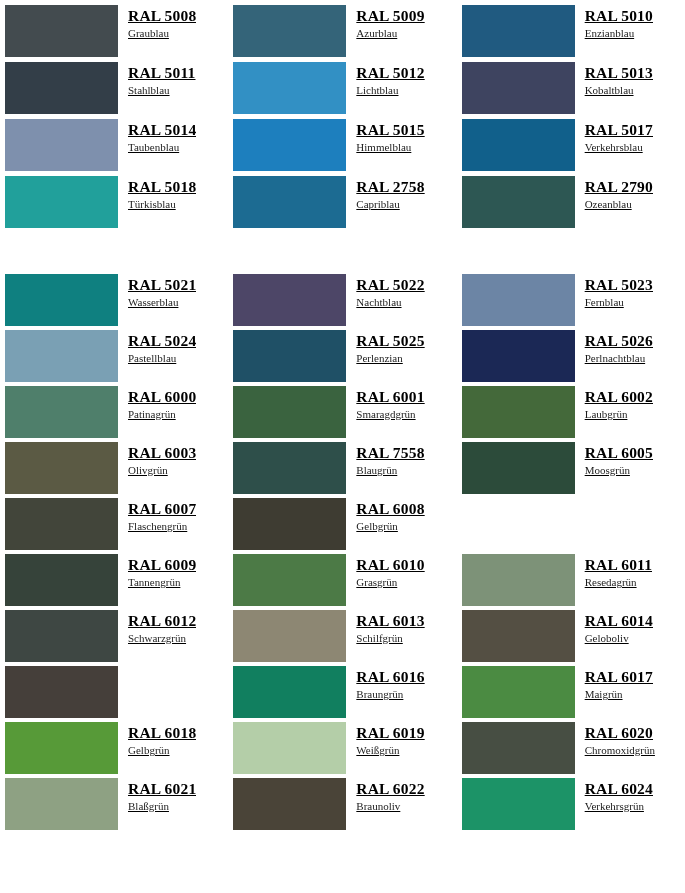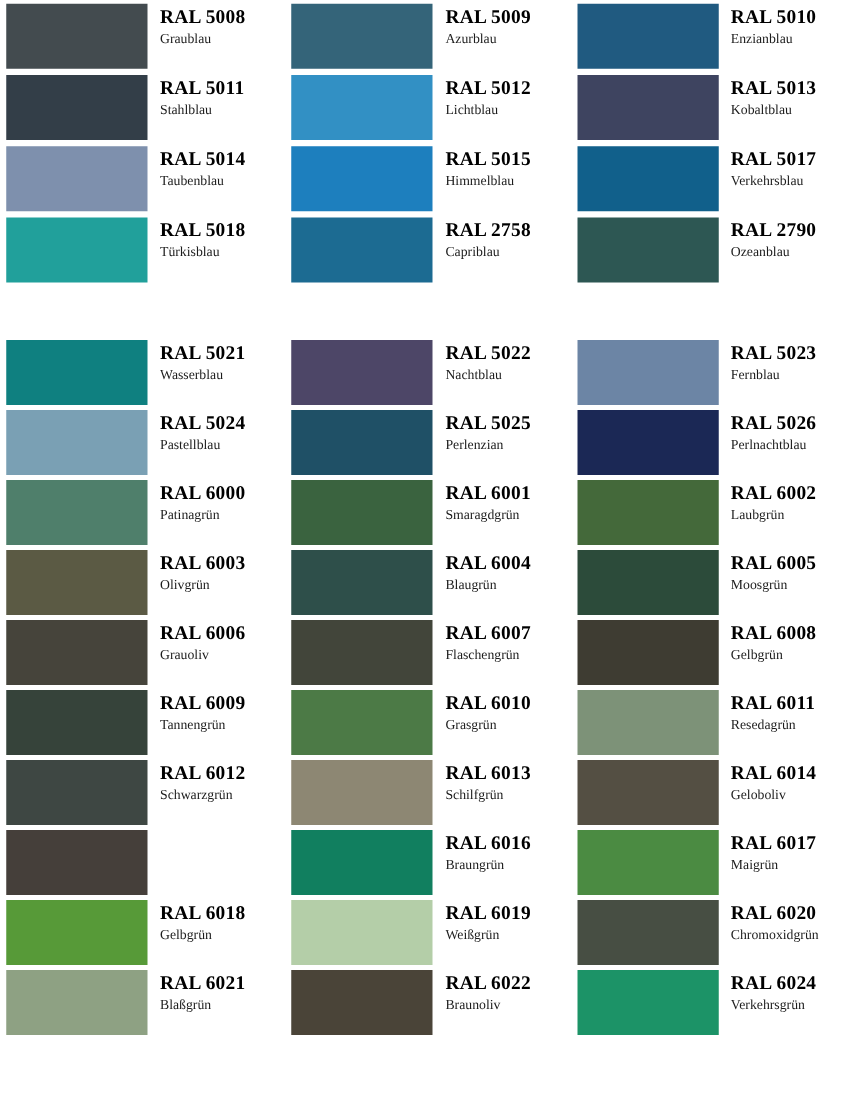--- a/index.html
+++ b/index.html
@@ -29,21 +29,22 @@
   .section-gap {
     width: 685px;
     height: 42px;
     background: #ffffff;
   }
 
   
   .row {
     display: flex;
     width: 685px;
-    align-items: center;
+    align-items: flex-end;
+    text-decoration: underline;
   }
 
   .cell {
     display: flex;
     align-items: flex-start;
     width: 228.33px;
     flex: 0 0 228.33px;
   }
 
   .swatch {
@@ -261,41 +262,34 @@
         <div class="cell">
           <div class="swatch" style="background-color: rgb(91, 90, 68);"></div>
           <div class="labels">
             <div class="ral-code">RAL 6003</div>
             <div class="ral-name">Olivgrün</div>
           </div>
         </div>
         <div class="cell">
           <div class="swatch" style="background-color: rgb(46, 79, 74);"></div>
           <div class="labels">
-            <div class="ral-code">RAL 6004</div>
+            <div class="ral-code">RAL 7558</div>
             <div class="ral-name">Blaugrün</div>
           </div>
         </div>
         <div class="cell">
           <div class="swatch" style="background-color: rgb(44, 75, 58);"></div>
           <div class="labels">
             <div class="ral-code">RAL 6005</div>
             <div class="ral-name">Moosgrün</div>
           </div>
         </div>
       </div>
       <div class="row">
         <div class="cell">
-          <div class="swatch" style="background-color: rgb(70, 68, 59);"></div>
-          <div class="labels">
-            <div class="ral-code">RAL 6006</div>
-            <div class="ral-name">Grauoliv</div>
-          </div>
-        </div>
-        <div class="cell">
           <div class="swatch" style="background-color: rgb(66, 69, 58);"></div>
           <div class="labels">
             <div class="ral-code">RAL 6007</div>
             <div class="ral-name">Flaschengrün</div>
           </div>
         </div>
         <div class="cell">
           <div class="swatch" style="background-color: rgb(62, 60, 50);"></div>
           <div class="labels">
             <div class="ral-code">RAL 6008</div>

